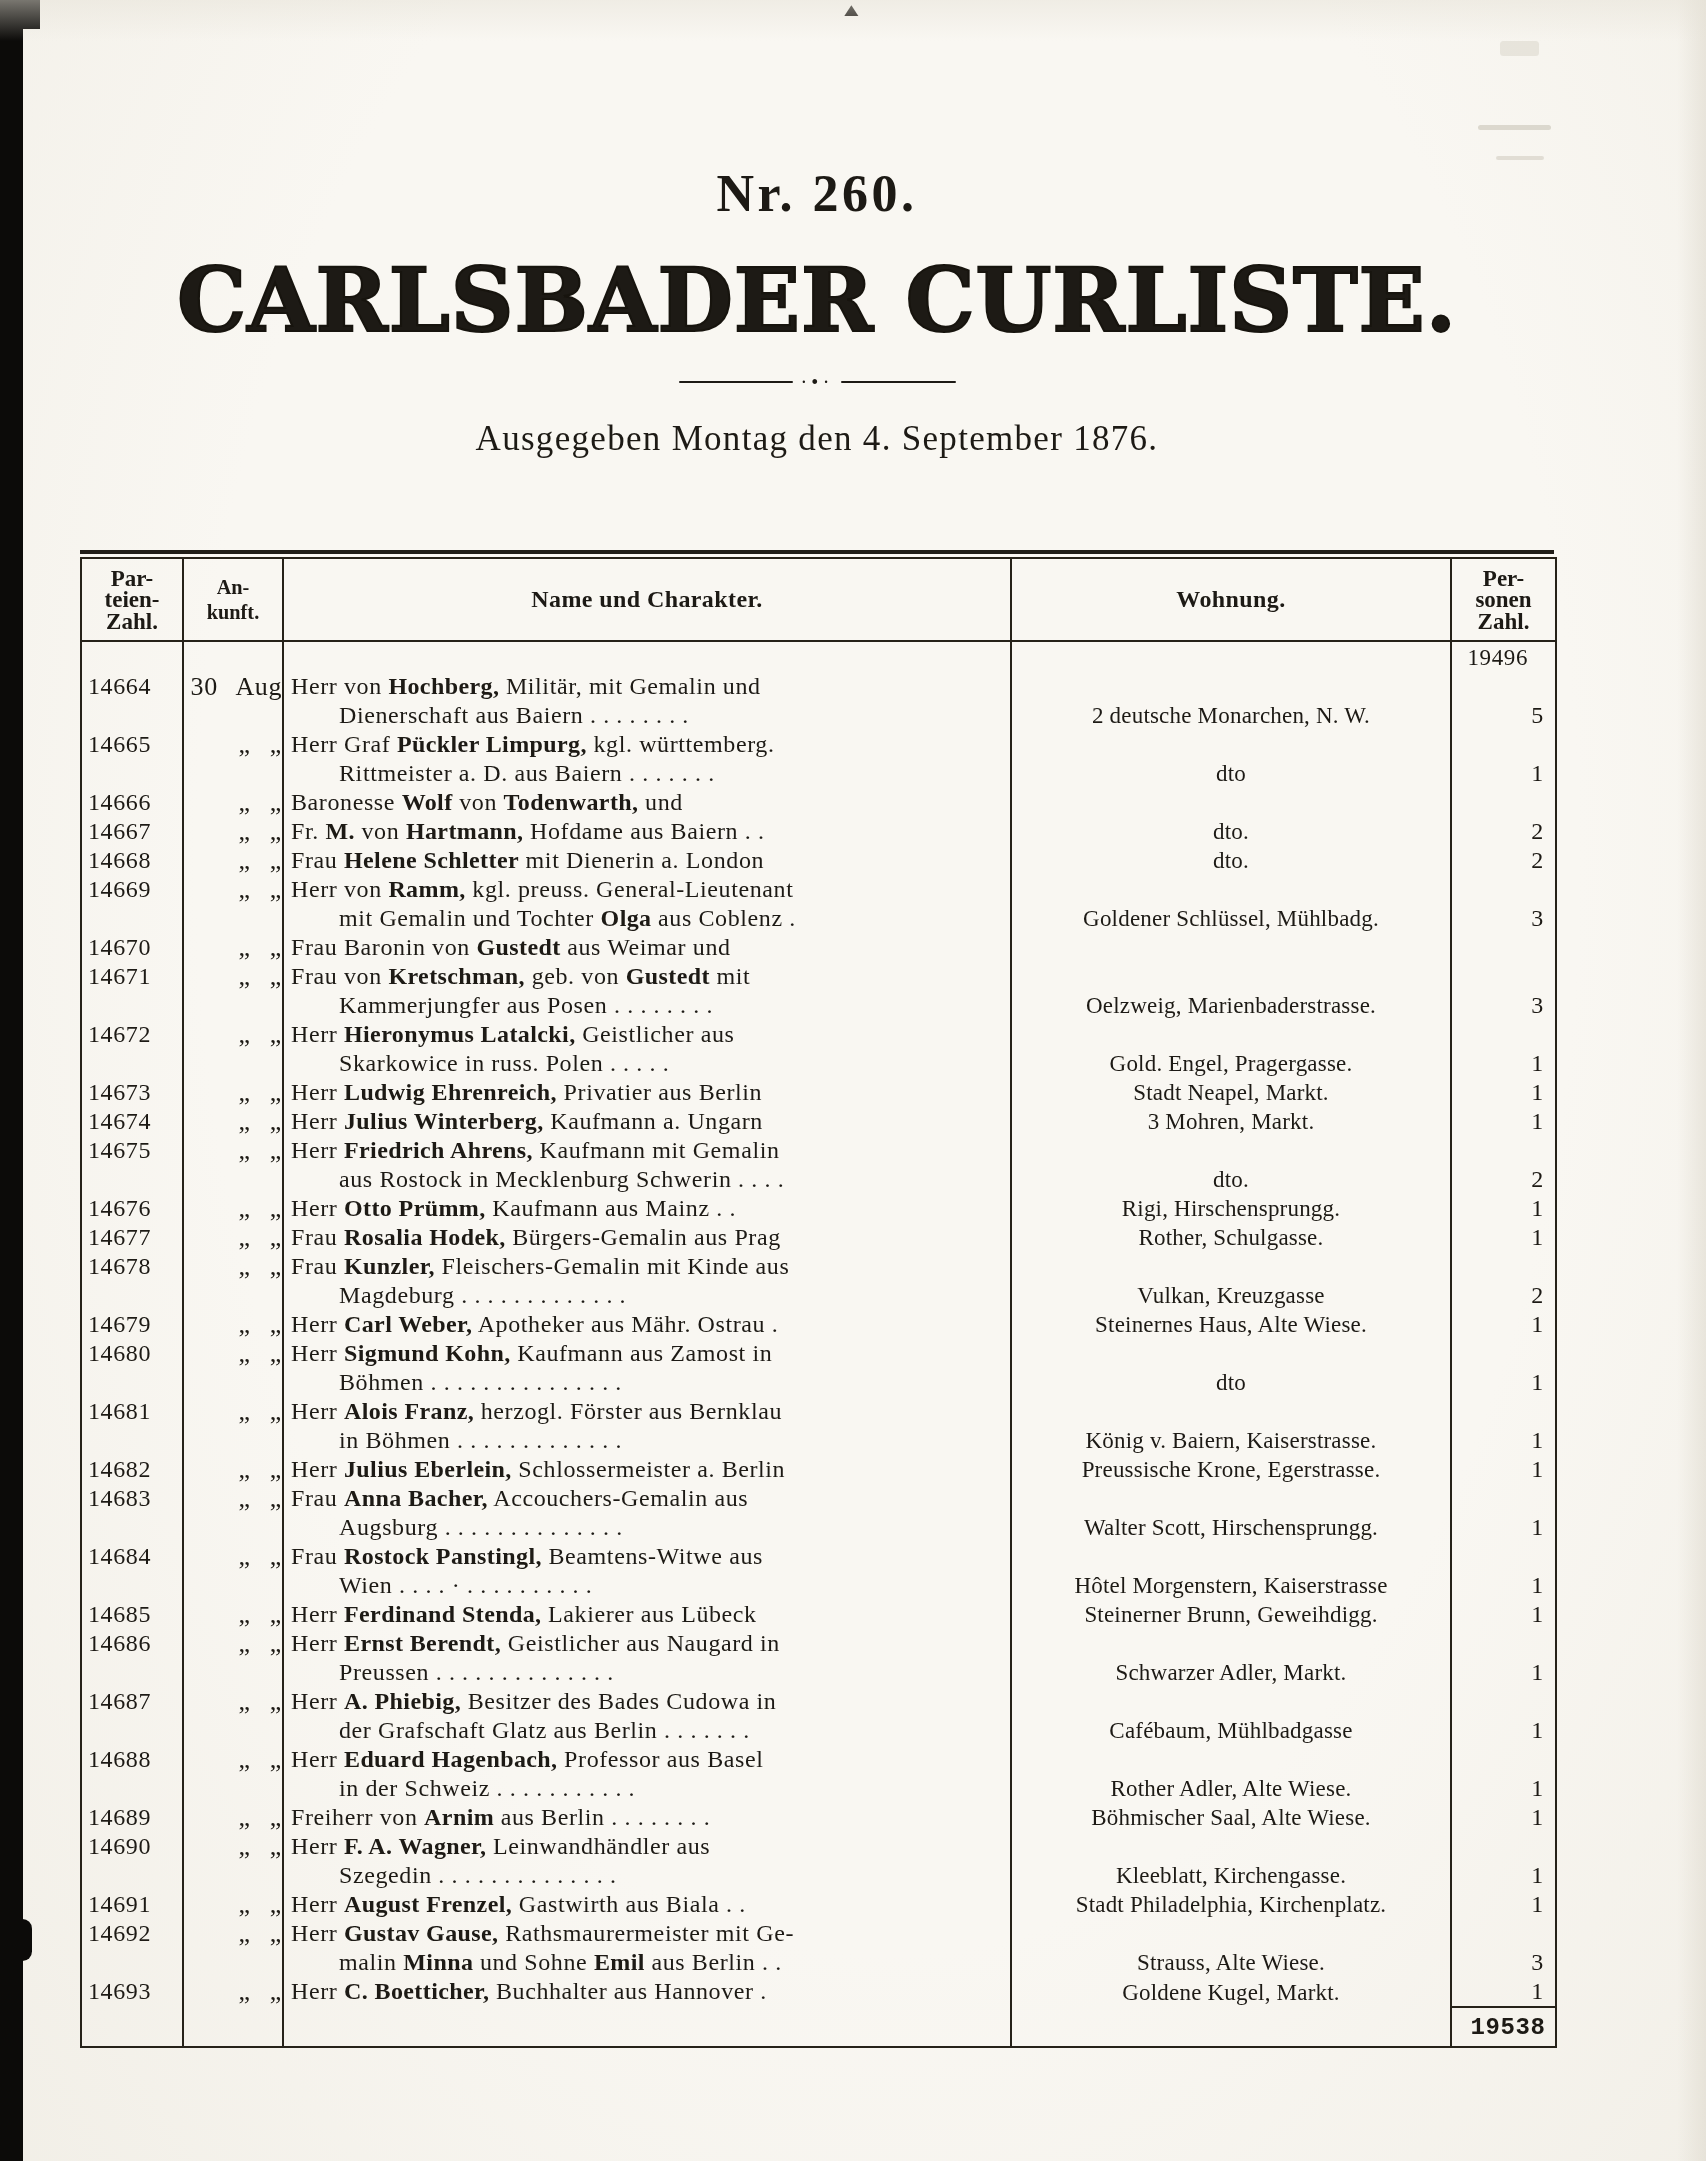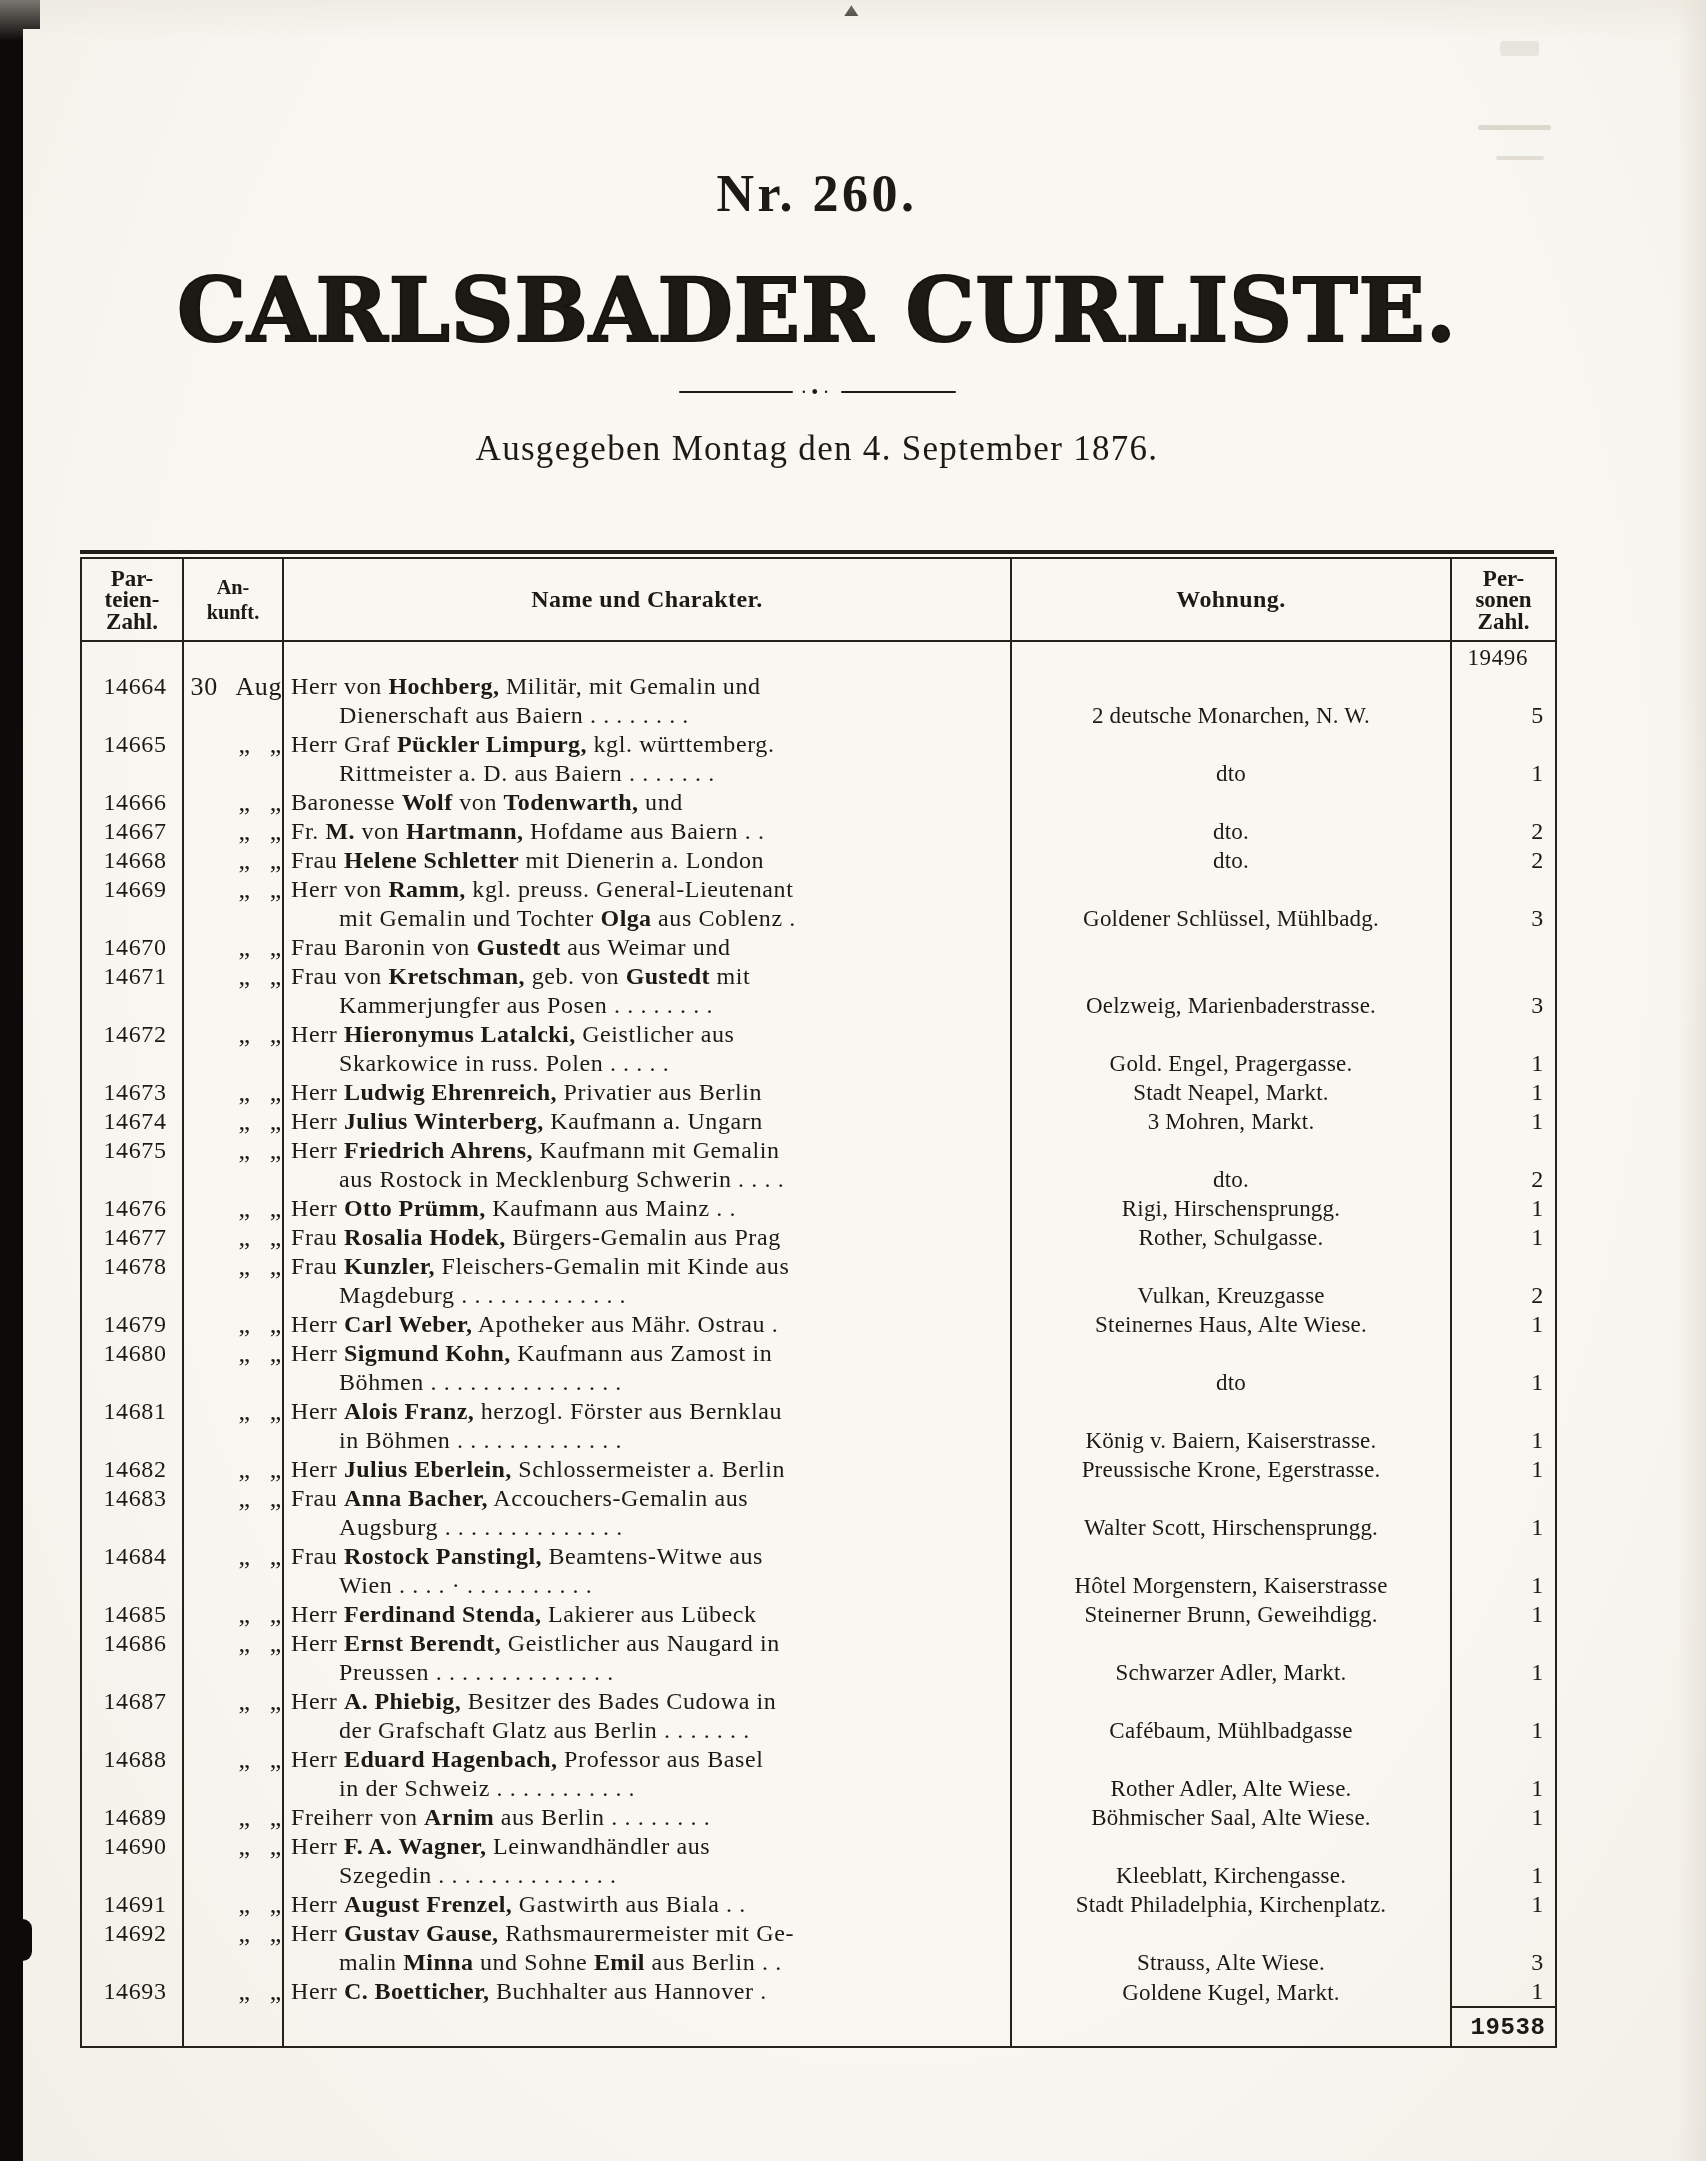--- a/index.html
+++ b/index.html
@@ -21,21 +21,21 @@
   .smudge-b { position:absolute; left:1496px; top:156px; width:48px; height:4.3px; background:#d2cdc1; opacity:.6; border-radius:2.2px; }
   .smudge-c { position:absolute; left:1500px; top:41px; width:39px; height:14.7px; background:#d8d3c7; opacity:.5; border-radius:3.5px; }
   .right-shade { position:absolute; right:0; top:0; width:30px; height:100%;
     background:linear-gradient(to left,#dcd7cb,rgba(220,215,203,0)); opacity:.55; }
   .top-shade { position:absolute; left:0; top:0; width:100%; height:41px;
     background:linear-gradient(to bottom,#e6e2d7,rgba(230,226,215,0)); opacity:.5; }
   
   .masthead { position:absolute; left:80px; top:0; width:1474px; text-align:center; }
   .issue { margin-top:164px; font-size:52px; font-weight:bold; letter-spacing:3.5px; }
   .main-title {
-    margin-top:36px;
+    margin-top:26px;
     font-family:"DejaVu Serif","Liberation Serif",serif;
     font-size:87px; font-weight:bold; letter-spacing:0.9px;
     -webkit-text-stroke:2.2px #17140e;
     white-space:nowrap;
   }
   .divider { width:277px; margin:20px auto 0; display:flex; align-items:center; gap:7px; }
   .divider .dl { flex:1; height:2.2px; background:#1d1a15; border-radius:1.3px; }
   .divider .orn { font-size:20px; letter-spacing:4.3px; line-height:1; }
   .subtitle { margin-top:27px; font-size:35px; letter-spacing:1.3px; }
   
@@ -45,21 +45,21 @@
   col.c1 { width:102px; } col.c2 { width:100px; } col.c3 { width:728px; }
   col.c4 { width:440px; } col.c5 { width:105px; }
   th, td { border-left:2.2px solid #262219; }
   th:first-child, td:first-child { border-left:none; }
   thead th { border-bottom:2.2px solid #262219; vertical-align:middle; text-align:center;
     padding:8.6px 1.7px 7.8px; font-weight:bold; }
   thead .h-small div { font-size:23px; line-height:21.6px; }
   thead .h-mid div { font-size:20.3px; line-height:25px; }
   thead .h-big { font-size:24px; letter-spacing:0.4px; }
   tbody td { font-size:24px; line-height:29px; letter-spacing:0.6px; white-space:nowrap; }
-  td.num { vertical-align:top; text-align:center; padding-left:6px; }
+  td.num { vertical-align:top; text-align:left; padding-left:6px; }
   td.arr { vertical-align:top; text-align:right; font-size:26px; word-spacing:12px; }
   td.name { vertical-align:top; padding-left:7px; }
   td.name .line.cont { padding-left:48px; }
   td.name b, td.woh b { letter-spacing:0.4px; }
   td.woh { vertical-align:bottom; text-align:center; font-size:23px; letter-spacing:0.2px; }
   td.pers { vertical-align:bottom; text-align:right; padding-right:11.2px; }
   tr.carry td { height:28.5px; }
   tr.carry .carry-val { vertical-align:top; padding-top:0.9px; padding-right:27px; font-size:23px; }
   tr.sum td { height:40px;font-family:Liberation Mono, monospace; }
   tr.sum .sum-val { border-top:2.2px solid #262219; font-weight:bold; font-size:24px;

